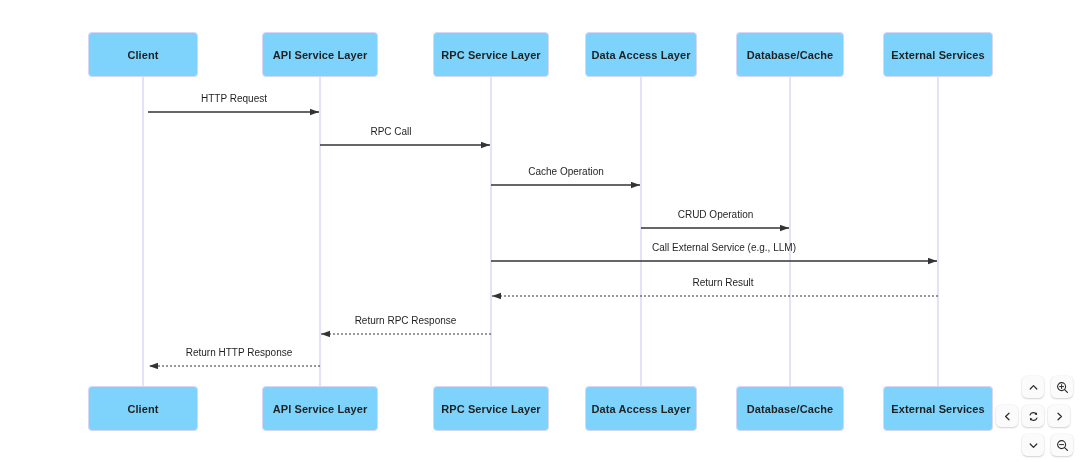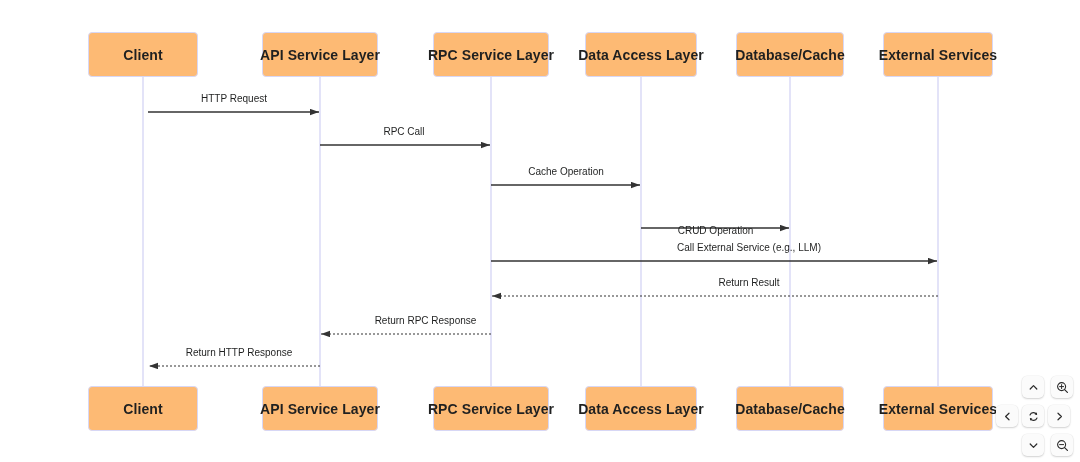--- a/index.html
+++ b/index.html
@@ -25,27 +25,27 @@
   }
   #diagram-svg {
     position: absolute;
     left: 0; top: 0;
   }
 
   
   .participant-box {
     position: absolute;
     box-sizing: border-box;
-    background: #fdba74;
+    background: #7dd3fc;
     border: 1px solid #d7d7f5;
     border-radius: 4px;
     display: flex;
     align-items: center;
     justify-content: center;
-    font-size: 14px;
+    font-size: 11px;
     font-weight: 600;
     letter-spacing: 0.1px;
     color: #1f2020;
     white-space: nowrap;
   }
 
   
   .msg-label {
     position: absolute;
     font-size: 10px;
@@ -130,26 +130,26 @@
   <div id="participants-bottom">
       <div class="participant-box" style="left: 88px; top: 386px; width: 110px; height: 45px;">Client</div>
       <div class="participant-box" style="left: 262px; top: 386px; width: 116px; height: 45px;">API Service Layer</div>
       <div class="participant-box" style="left: 433px; top: 386px; width: 116px; height: 45px;">RPC Service Layer</div>
       <div class="participant-box" style="left: 585px; top: 386px; width: 112px; height: 45px;">Data Access Layer</div>
       <div class="participant-box" style="left: 736px; top: 386px; width: 108px; height: 45px;">Database/Cache</div>
       <div class="participant-box" style="left: 883px; top: 386px; width: 110px; height: 45px;">External Services</div>
     </div>
   <div id="message-labels">
       <div class="msg-label" style="left: 234px; top: 93px;">HTTP Request</div>
-      <div class="msg-label" style="left: 404px; top: 126px;">RPC Call</div>
+      <div class="msg-label" style="left: 391px; top: 126px;">RPC Call</div>
       <div class="msg-label" style="left: 566px; top: 166px;">Cache Operation</div>
-      <div class="msg-label" style="left: 715.5px; top: 209px; margin-top: 16px;">CRUD Operation</div>
-      <div class="msg-label" style="left: 749px; top: 242px;">Call External Service (e.g., LLM)</div>
-      <div class="msg-label" style="left: 749px; top: 277px;">Return Result</div>
-      <div class="msg-label" style="left: 405.5px; top: 315px; margin-left: 20px;">Return RPC Response</div>
+      <div class="msg-label" style="left: 715.5px; top: 209px;">CRUD Operation</div>
+      <div class="msg-label" style="left: 724px; top: 242px;">Call External Service (e.g., LLM)</div>
+      <div class="msg-label" style="left: 723px; top: 277px;">Return Result</div>
+      <div class="msg-label" style="left: 405.5px; top: 315px;">Return RPC Response</div>
       <div class="msg-label" style="left: 239px; top: 347px;">Return HTTP Response</div>
     </div>
 </div>
 
 <div id="view-controls">
 
   <div class="ctrl-btn ctrl-up" title="Pan up">
     <span>
       <svg width="11" height="11" viewBox="0 0 11 11">
           <path d="M2.2 7 L5.5 3.6 L8.8 7" fill="none" stroke="#2b2b2b" stroke-width="1.2" stroke-linecap="round" stroke-linejoin="round"></path>

